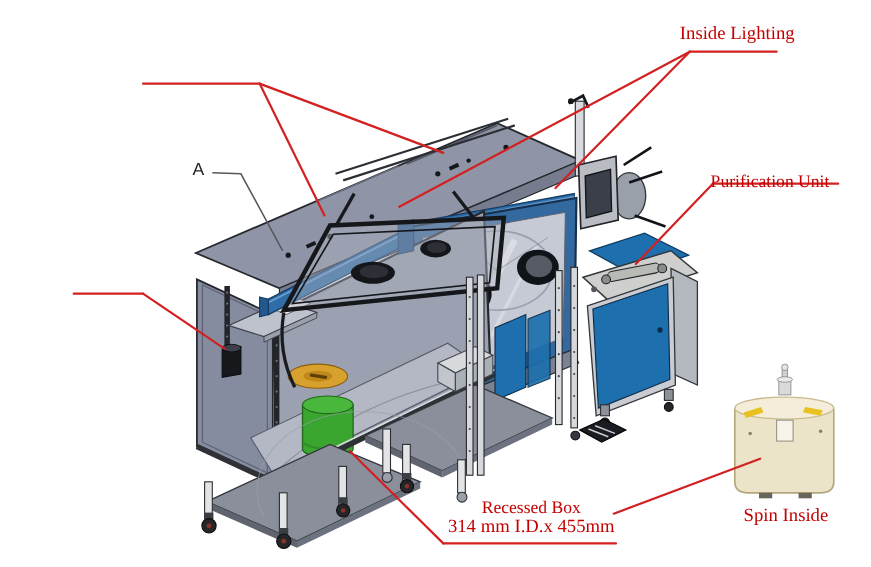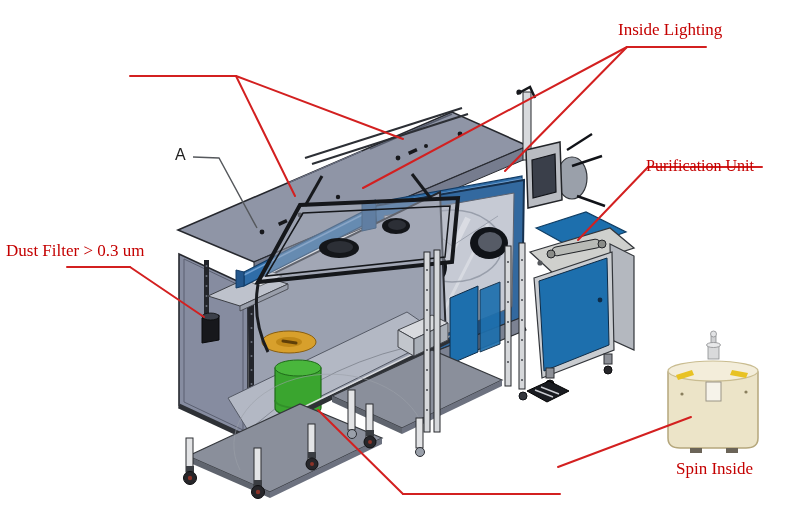--- a/index.html
+++ b/index.html
@@ -309,21 +309,22 @@
 
     <line x1="558" y1="467" x2="691" y2="417"></line>
   </g>
 </svg>
 
 
 <div class="callout" style="left:618px;top:21px;">Inside Lighting</div>
 
 <div class="callout small" style="left:646px;top:157px;">Purification Unit</div>
 
-<div class="callout" style="left:6px;top:242px;">Dust Filter &gt; 0.3 um</div>
-
-
+
+<div class="callout small center" style="left:398px;top:453px;width:170px;">Recessed Box</div>
+
+<div class="callout center" style="left:390px;top:470px;width:186px;">314 mm I.D.x 455mm</div>
 
 <div class="callout" style="left:676px;top:460px;">Spin Inside</div>
 
 <div id="marker-a" style="left:175px;top:146px;">A</div>
 
 </div>
 
 </body></html>

